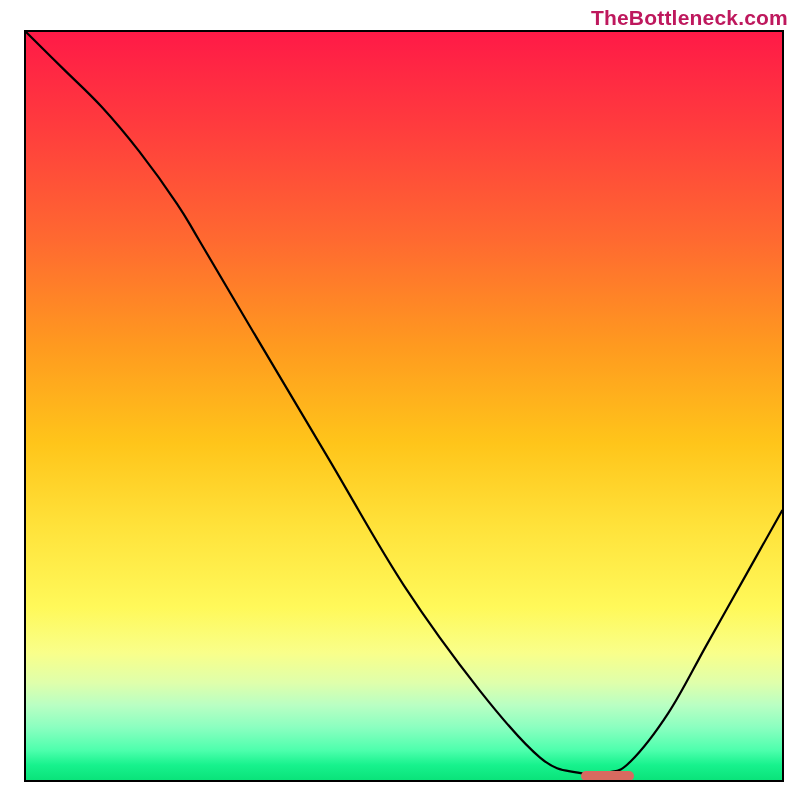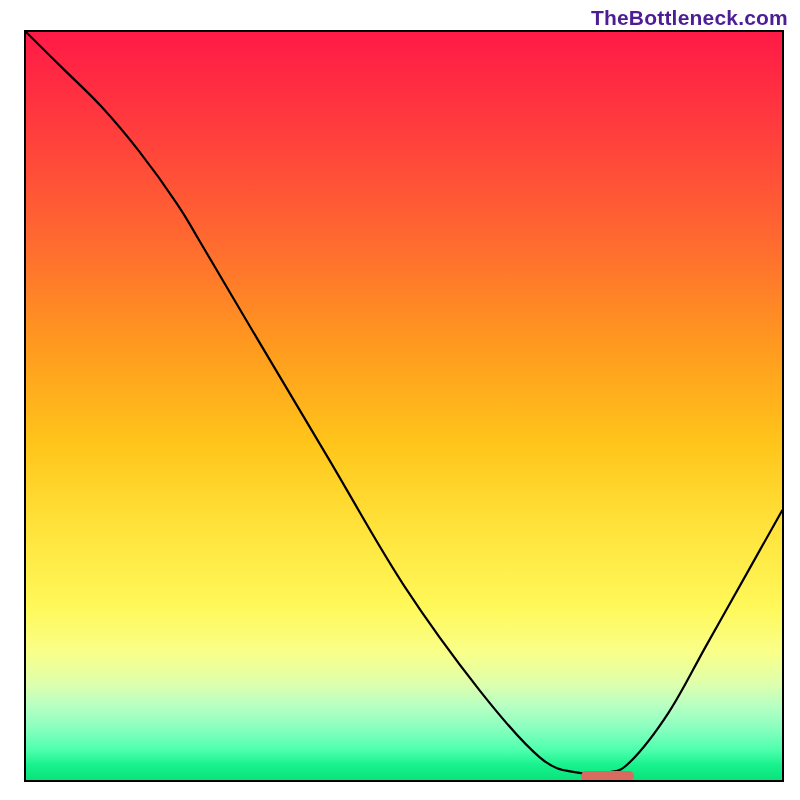--- a/index.html
+++ b/index.html
@@ -15,21 +15,21 @@
     position: relative;
     width: 800px;
     height: 800px;
   }
   .watermark {
     position: absolute;
     top: 6px;
     right: 12px;
     font-size: 21px;
     font-weight: 600;
-    color: #4c1d95;
+    color: #be185d;
     letter-spacing: 0.2px;
   }
   .plot-area {
     position: absolute;
     left: 24px;
     top: 30px;
     width: 760px;
     height: 752px;
     border: 2.5px solid #000;
     box-sizing: border-box;

